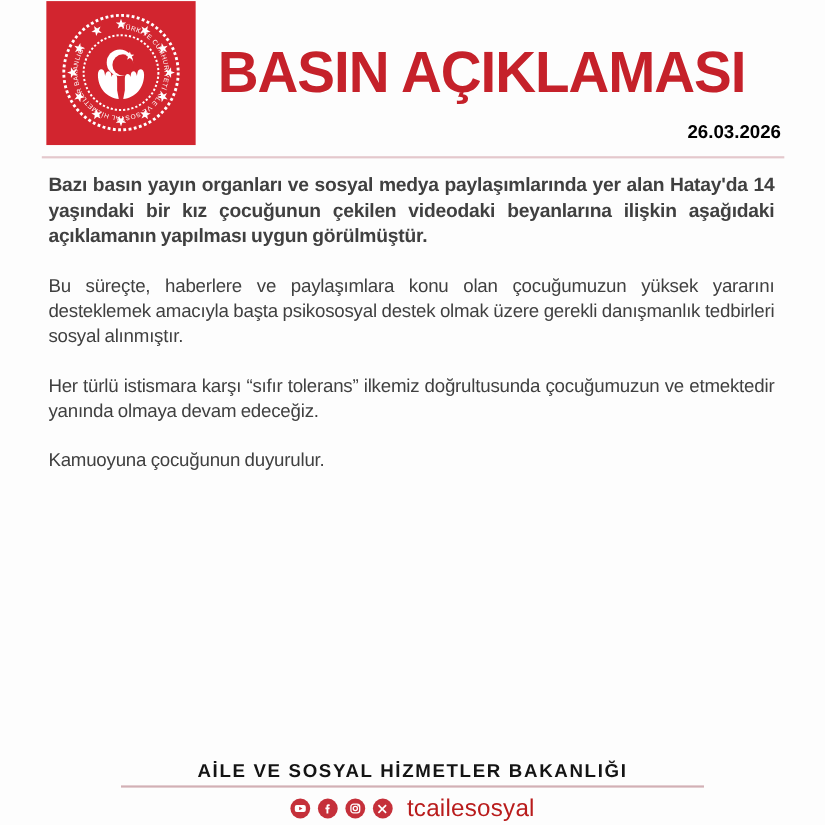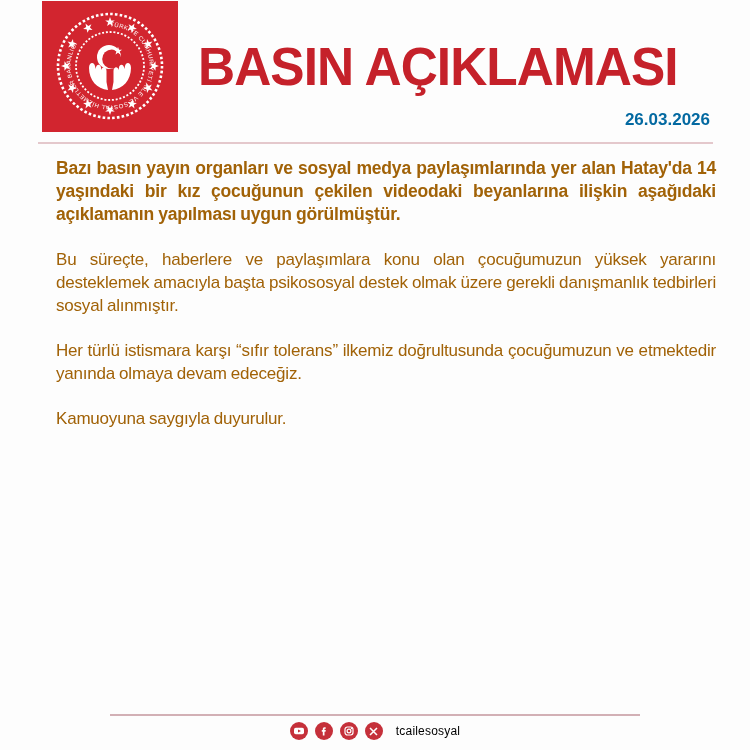--- a/index.html
+++ b/index.html
@@ -14,32 +14,32 @@
   
   .logo-box{position:absolute;left:42px;top:1px;width:136px;height:131px;}
   .title{
     position:absolute;left:198px;top:40px;width:520px;
     font-size:53px;font-weight:bold;letter-spacing:-1px;
     color:#c5212a;line-height:1;white-space:nowrap;
     transform:scaleX(0.97);transform-origin:left top;
   }
   .date{
     position:absolute;right:40px;top:110px;
-    font-size:17px;font-weight:600;color:#0369a1;
+    font-size:17px;font-weight:600;color:#000000;
   }
   .header-rule{
     position:absolute;left:38px;top:142px;width:675px;height:2px;
     background:#e4c8cc;
   }
 
   
   .content{
-    position:absolute;left:56px;top:157px;width:660px;
+    position:absolute;left:44px;top:157px;width:660px;
     font-size:17px;line-height:23px;letter-spacing:-0.2px;word-spacing:-0.5px;
-    text-align:justify;color:#a16207;
+    text-align:justify;color:#404040;
   }
   .content p{margin:0 0 22px 0;}
   .content p.lead{font-weight:bold;font-size:17.5px;}
   .ministry{
     position:absolute;left:0;top:691px;width:750px;text-align:center;
     font-size:17px;font-weight:bold;letter-spacing:1.5px;color:#141414;
     white-space:nowrap;
   }
   .footer-rule{
     position:absolute;left:110px;top:714px;width:530px;height:1.5px;
@@ -49,21 +49,21 @@
     position:absolute;left:0;top:722px;width:750px;
     display:flex;justify-content:center;align-items:center;gap:7px;
   }
   .badge{
     width:18px;height:18px;border-radius:50%;
     background:#c5303a;display:inline-flex;align-items:center;justify-content:center;
     flex:0 0 auto;
   }
   .badge svg{display:block;}
   .handle{
-    margin-left:6px;font-size:12px;color:#000000;letter-spacing:0.2px;
+    margin-left:6px;font-size:22px;color:#b91c1c;letter-spacing:0.2px;
   }
 </style>
 </head>
 <body>
 
 <div class="page">
 
   <div class="logo-box">
     <svg viewBox="0 0 136 131" width="136" height="131">
       <rect x="0" y="0" width="136" height="131" fill="#d2252f"></rect>
@@ -106,23 +106,24 @@
   </div>
 
   <div class="title">BASIN AÇIKLAMASI</div>
   <div class="date">26.03.2026</div>
   <div class="header-rule"></div>
 
   <div class="content">
     <p class="lead">Bazı basın yayın organları ve sosyal medya paylaşımlarında yer alan Hatay'da 14 yaşındaki bir kız çocuğunun çekilen videodaki beyanlarına ilişkin aşağıdaki açıklamanın yapılması uygun görülmüştür.</p>
     <p>Bu süreçte, haberlere ve paylaşımlara konu olan çocuğumuzun yüksek yararını desteklemek amacıyla başta psikososyal destek olmak üzere gerekli danışmanlık tedbirleri sosyal alınmıştır.</p>
     <p>Her türlü istismara karşı “sıfır tolerans” ilkemiz doğrultusunda çocuğumuzun ve etmektedir yanında olmaya devam edeceğiz.</p>
-    <p>Kamuoyuna saygıyla duyurulur.</p>
+    <p>Kamuoyuna çocuğunun duyurulur.</p>
   </div>
 
+  <div class="ministry">AİLE VE SOSYAL HİZMETLER BAKANLIĞI</div>
   <div class="footer-rule"></div>
 
   <div class="social-row">
     <span class="badge">
       <svg width="12" height="12" viewBox="0 0 12 12">
         <rect x="1" y="2.8" width="10" height="6.4" rx="1.8" fill="#ffffff"></rect>
         <polygon points="5,4.4 8,6 5,7.6" fill="#c5303a"></polygon>
       </svg>
     </span>
     <span class="badge">

